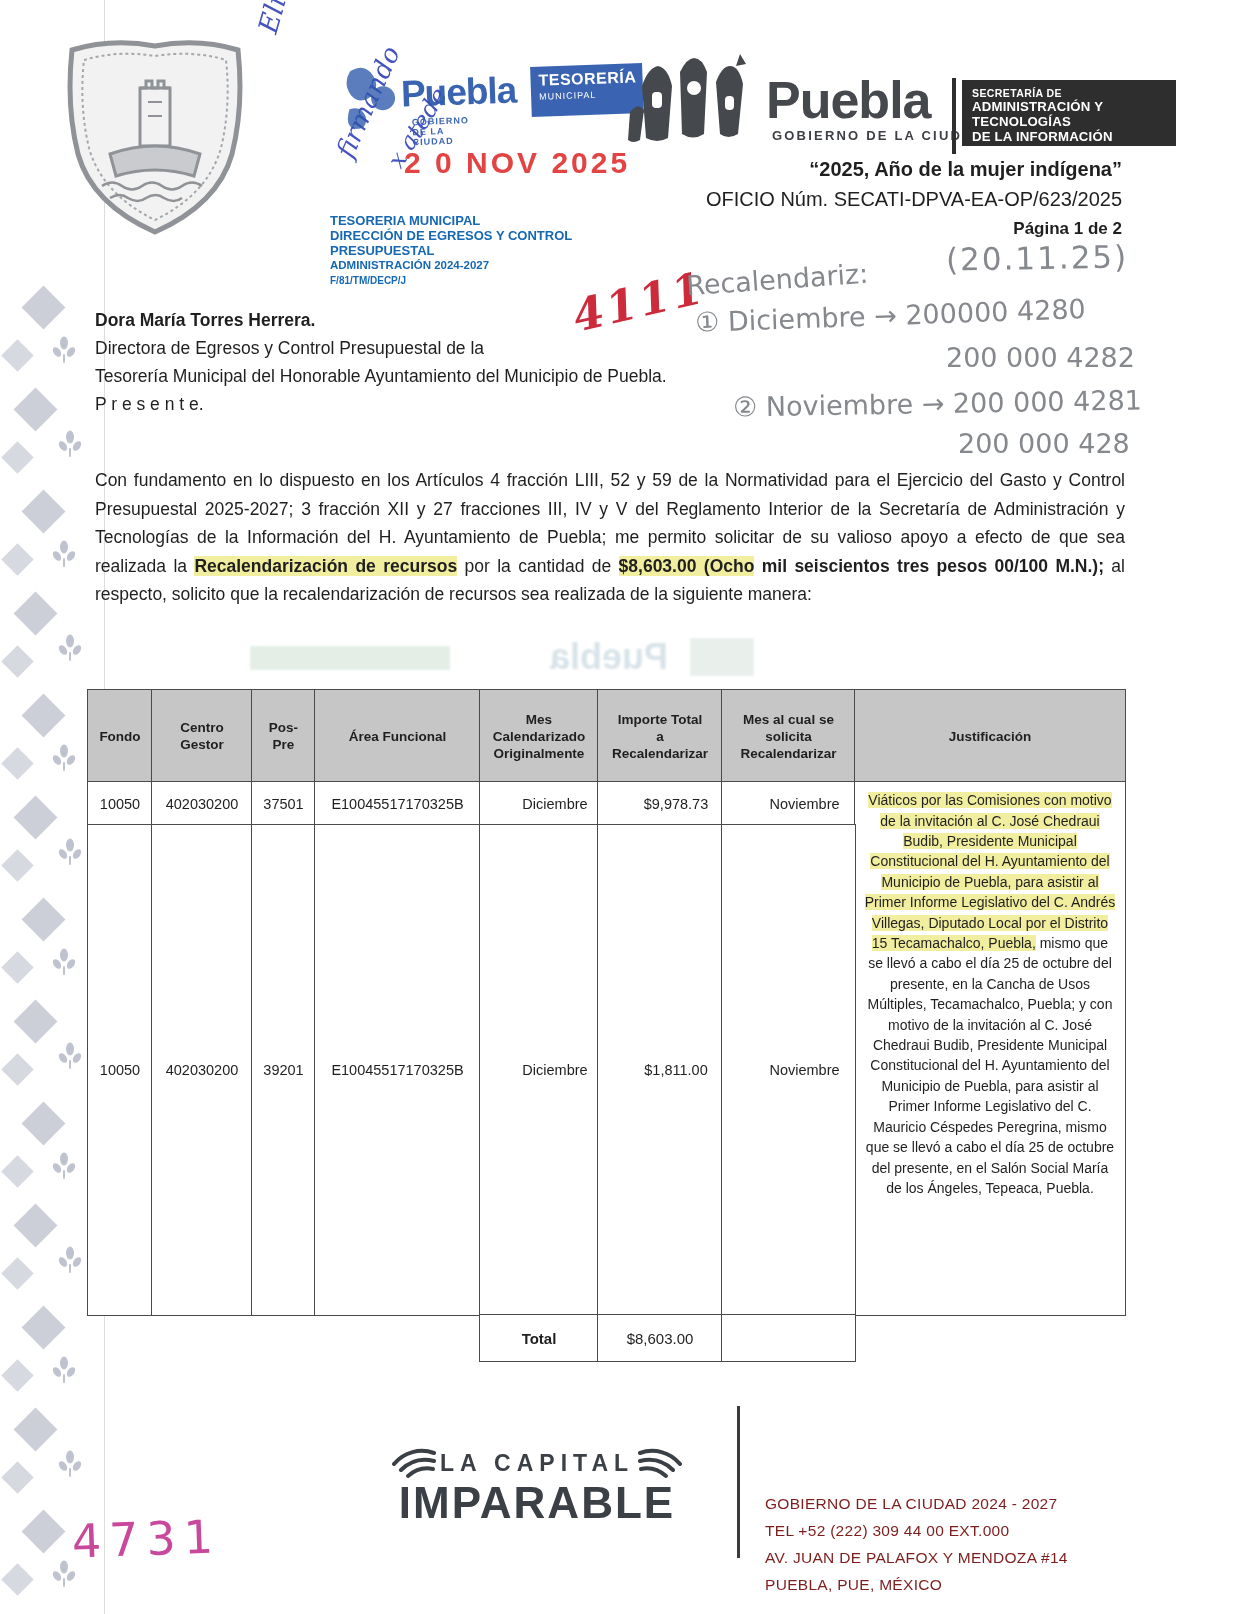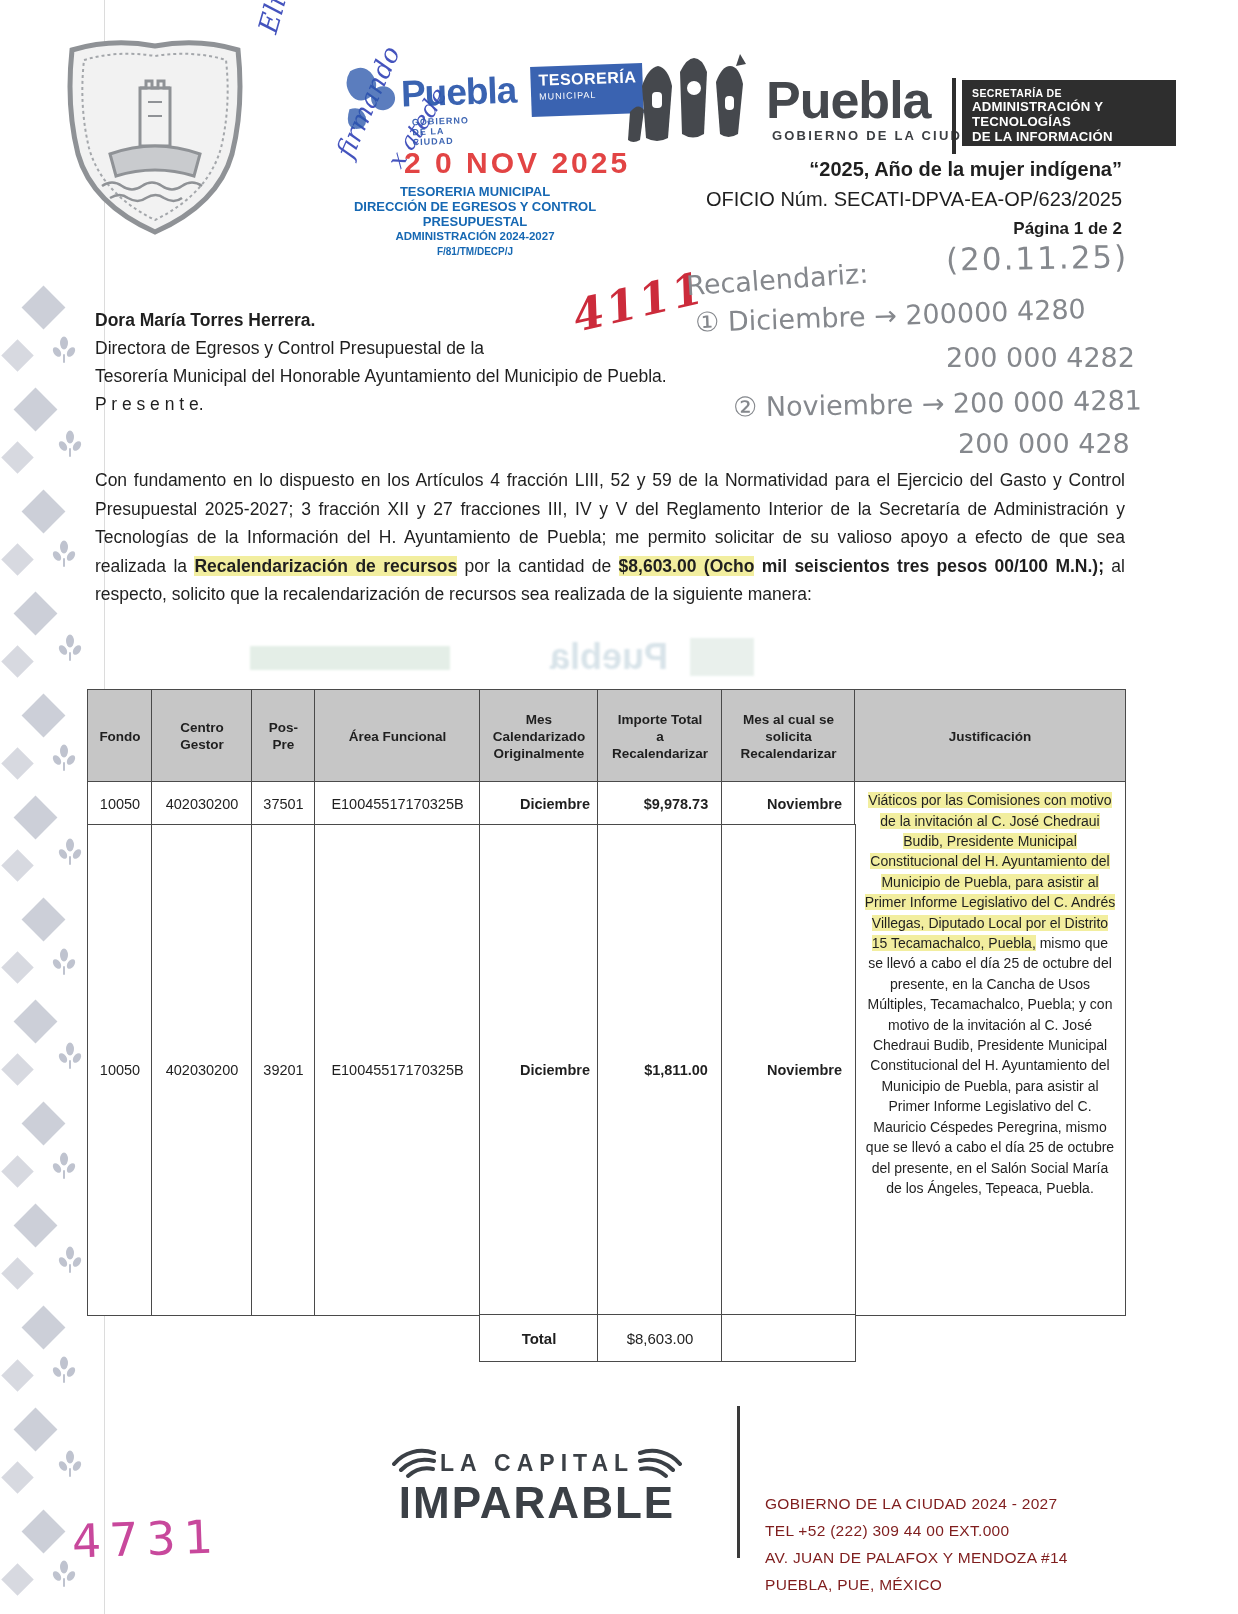--- a/index.html
+++ b/index.html
@@ -26,21 +26,21 @@
   .tstamp-sub{position:absolute;left:80px;top:52px;font-size:9px;font-weight:bold;letter-spacing:1px;color:#2a56ab;opacity:.9;}
   .tstamp-box{position:absolute;left:200px;top:6px;width:112px;height:50px;background:#2a56ab;opacity:.92;color:#fff;text-align:left;padding:5px 8px;box-sizing:border-box;}
   .tstamp-box .l1{font-size:16px;font-weight:bold;letter-spacing:.5px;}
   .tstamp-box .l2{font-size:9px;letter-spacing:1px;margin-top:2px;}
   .tstamp-blobs{position:absolute;left:0;top:-6px;opacity:.85;}
   
   .hw-blue{position:absolute;font-family:"DejaVu Serif", serif;font-style:italic;color:#2b3cb5;opacity:.88;}
   
   .date-stamp{position:absolute;left:404px;top:146px;font-size:30px;font-weight:bold;letter-spacing:3px;color:#e24444;font-family:"Liberation Sans", sans-serif;}
   
-  .dept{position:absolute;left:330px;top:184px;width:290px;text-align:center;color:#1668b3;font-weight:bold;}
+  .dept{position:absolute;left:330px;top:213px;width:290px;color:#1668b3;font-weight:bold;}
   .dept div{line-height:15px;}
   .d1,.d2,.d3{font-size:13px;}
   .d4{font-size:11.5px;}
   .d5{font-size:10px;}
   
   .city-figures{position:absolute;left:628px;top:52px;}
   .city-word{position:absolute;left:766px;top:70px;font-size:52px;font-weight:bold;color:#45484d;letter-spacing:-1px;}
   .city-sub{position:absolute;left:772px;top:128px;font-size:13px;font-weight:bold;letter-spacing:2.2px;color:#3c3f43;}
   .city-div{position:absolute;left:952px;top:78px;width:4px;height:76px;background:#2e2e2e;}
   .sec-box{position:absolute;left:962px;top:80px;width:214px;height:66px;background:#2e2e2e;color:#fff;padding:7px 10px;box-sizing:border-box;}
@@ -75,21 +75,21 @@
   
   .doc-table{
     position:absolute;left:88px;top:690px;
     display:grid;
     grid-template-columns:64px 100px 63px 165px 118px 124px 133px 270px;
     grid-template-rows:92px 43px 490px 46px;
   }
   .tc{border:1.6px solid #4a4a4a;margin:-0.8px;display:flex;align-items:center;justify-content:center;text-align:center;background:#fff;}
   .th{background:#c6c6c6;font-weight:bold;font-size:13.5px;line-height:17px;white-space:pre-line;}
   .td{font-size:14.5px;}
-  .td.bold{font-weight:bold;padding-left:32px;}
+  .td.bold{font-weight:normal;padding-left:32px;}
   .just-cell{grid-column:8;grid-row:2 / span 2;display:block;padding:8px 9px;font-size:14px;line-height:20.4px;text-align:center;}
   .ghost-cell{border:none;background:transparent;margin:-0.8px;}
   .total-label{font-weight:bold;font-size:15px;}
   .total-amt{font-weight:normal;font-size:15px;}
   
   .cap-logo{position:absolute;left:382px;top:1446px;width:310px;text-align:center;color:#3b4046;}
   .cap-l1{font-size:23px;font-weight:bold;letter-spacing:6px;display:flex;align-items:center;justify-content:center;gap:4px;}
   .cap-l2{font-size:44px;font-weight:bold;letter-spacing:2px;margin-top:-2px;}
   .wing{display:inline-block;}
   .wing.right{transform:scale(-1,1);}

